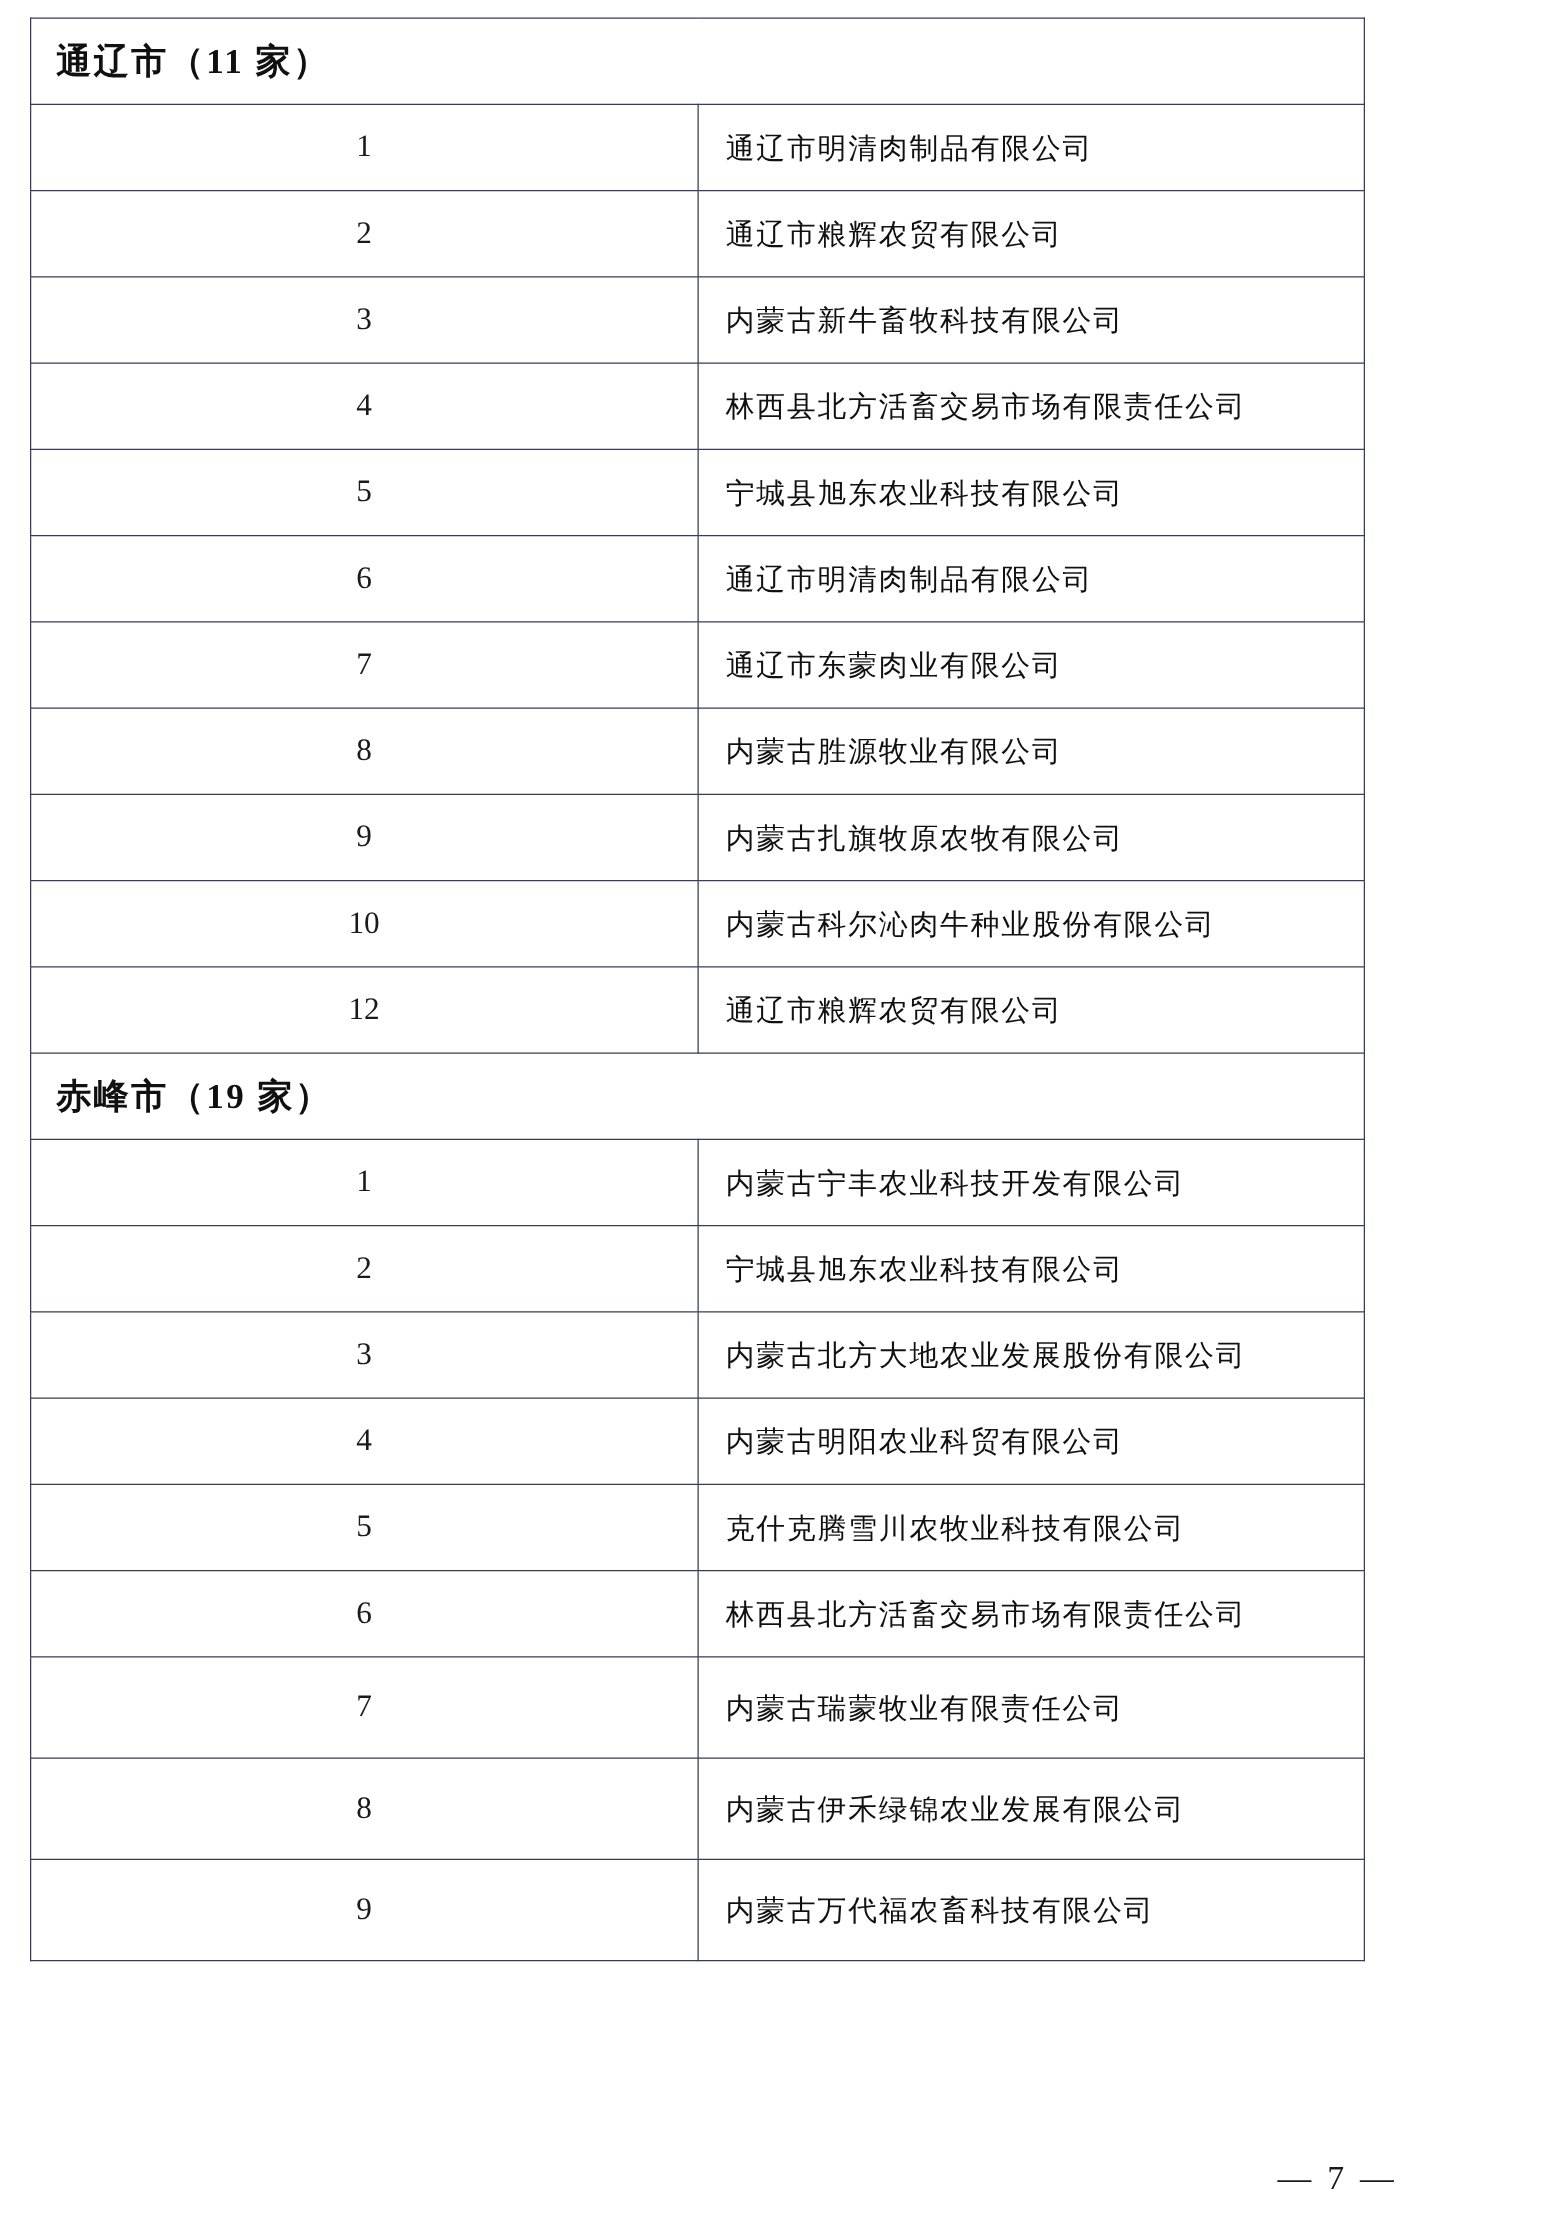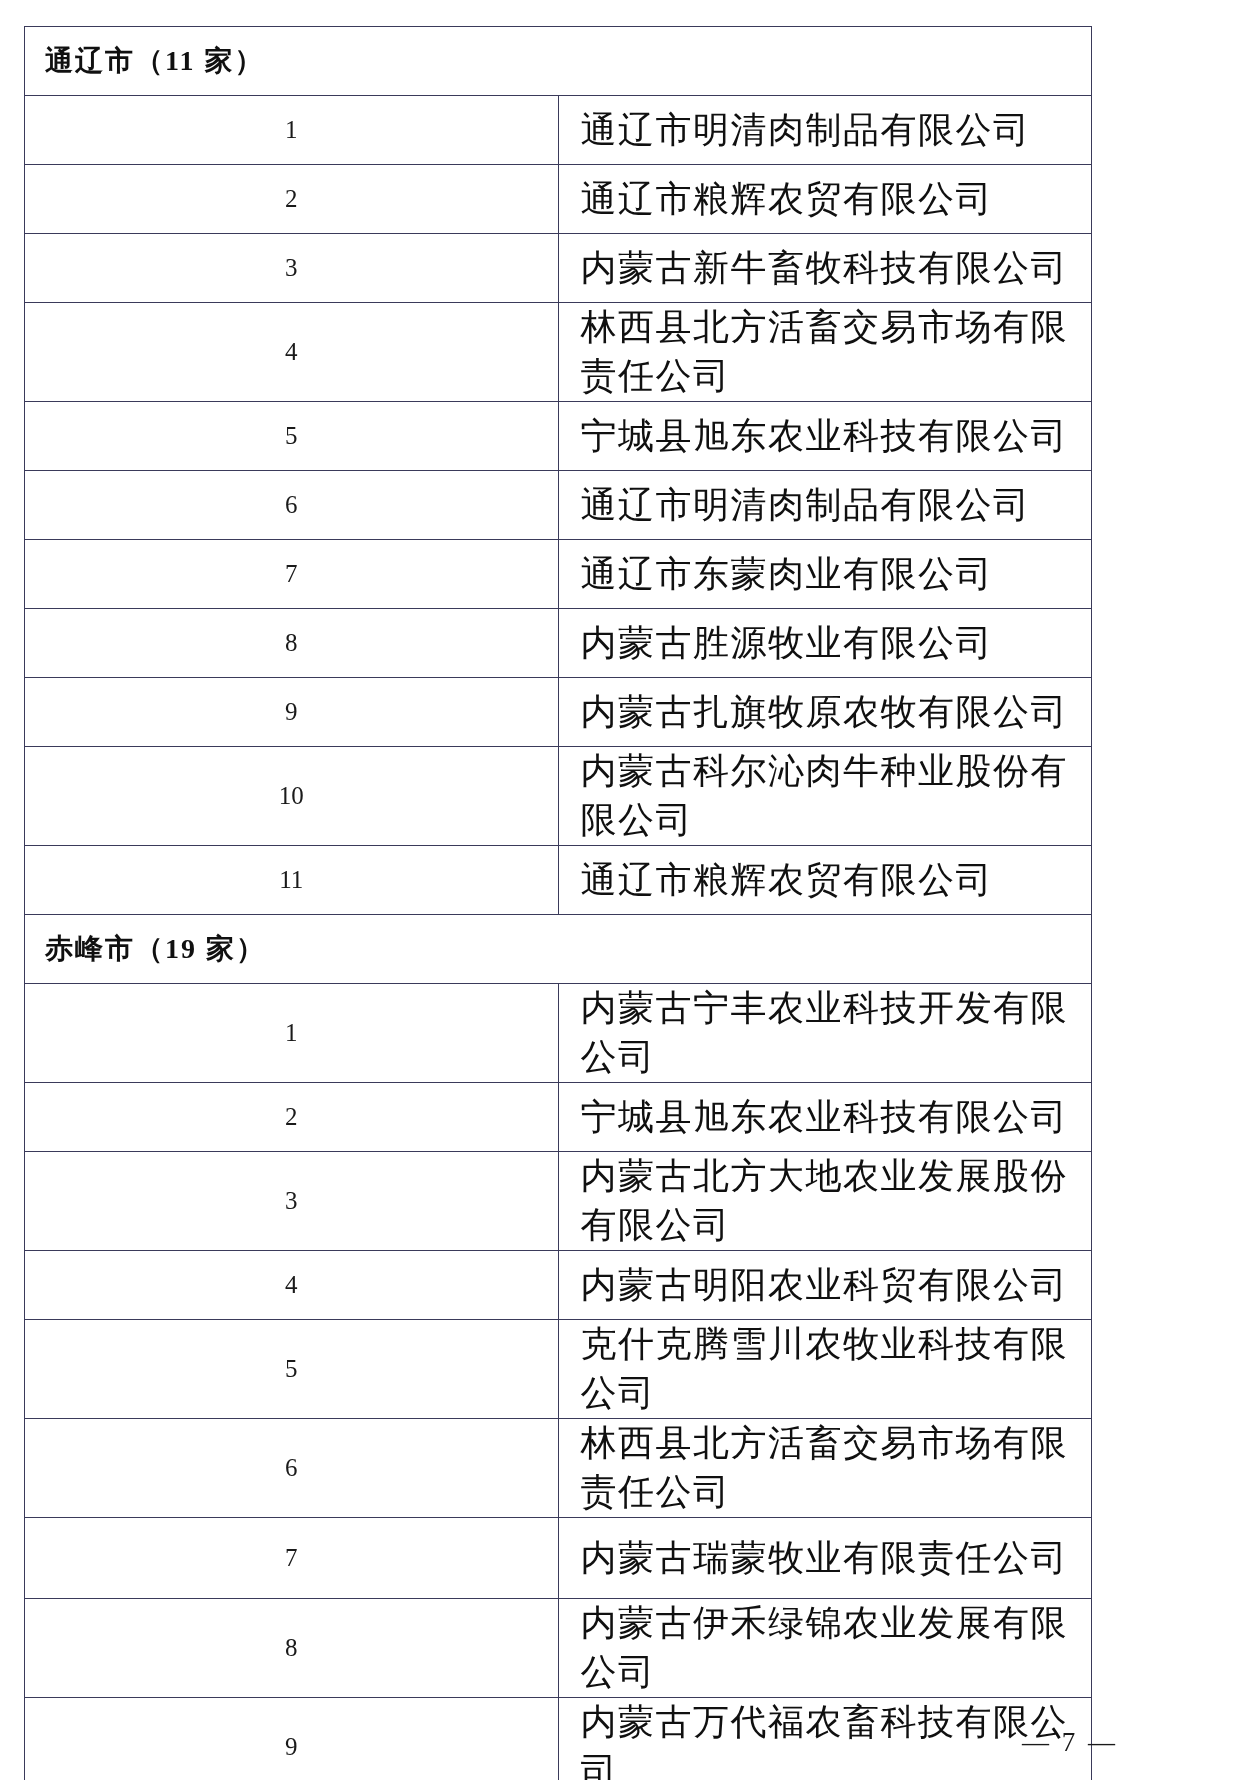--- a/index.html
+++ b/index.html
@@ -13,21 +13,21 @@
     font-family: "Liberation Serif", "DejaVu Serif", serif;
     color: #141414;
     position: relative;
     overflow: hidden;
   }
   .page {
     position: relative;
     width: 1184px;
     height: 1780px;
     box-sizing: border-box;
-    padding: 26px 60px 0 18px;
+    padding: 14px 60px 0 18px;
   }
   table.doc-table {
     width: 1068px;
     margin-left: 6px;
     border-collapse: collapse;
     table-layout: fixed;
   }
   table.doc-table td {
     border: 1.6px solid #3a3a5a;
     padding: 0;
@@ -35,21 +35,21 @@
   }
   .col-num {
     width: 52px;
     text-align: center;
     font-size: 25px;
     font-family: "Liberation Serif", "DejaVu Serif", serif;
     color: #1a1a1a;
   }
   .col-name {
     padding-left: 22px !important;
-    font-size: 36px;
+    font-size: 23px;
     letter-spacing: 1.5px;
     color: #101010;
   }
   tr.data-row td {
     height: 68px;
   }
   tr.group-row td {
     height: 68px;
     padding-left: 20px !important;
     font-weight: bold;
@@ -114,21 +114,21 @@
       </tr>
       <tr class="data-row">
         <td class="col-num">9</td>
         <td class="col-name">内蒙古扎旗牧原农牧有限公司</td>
       </tr>
       <tr class="data-row">
         <td class="col-num">10</td>
         <td class="col-name">内蒙古科尔沁肉牛种业股份有限公司</td>
       </tr>
       <tr class="data-row">
-        <td class="col-num">11</td>
+        <td class="col-num">12</td>
         <td class="col-name">通辽市粮辉农贸有限公司</td>
       </tr>
 
       <tr class="group-row">
         <td class="col-name" colspan="2">赤峰市（19 家）</td>
       </tr>
 
       <tr class="data-row">
         <td class="col-num">1</td>
         <td class="col-name">内蒙古宁丰农业科技开发有限公司</td>

